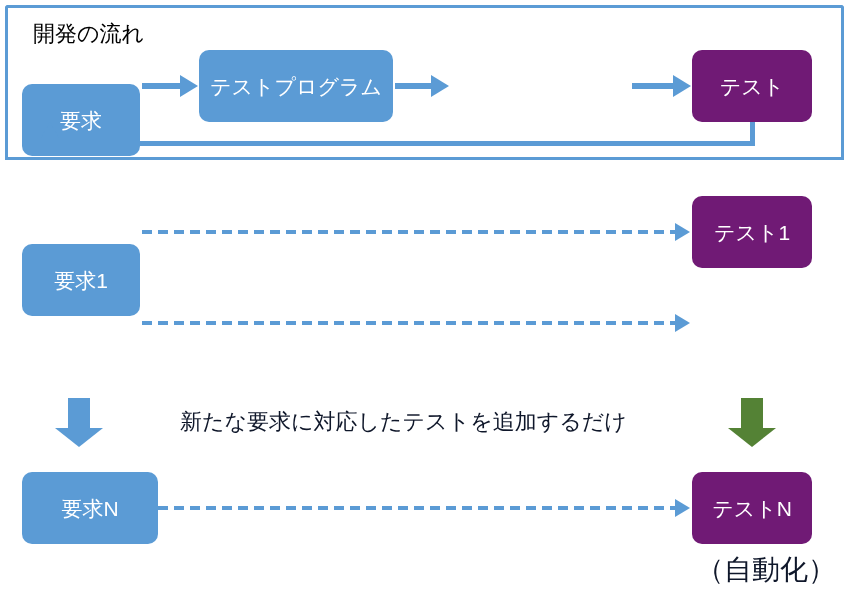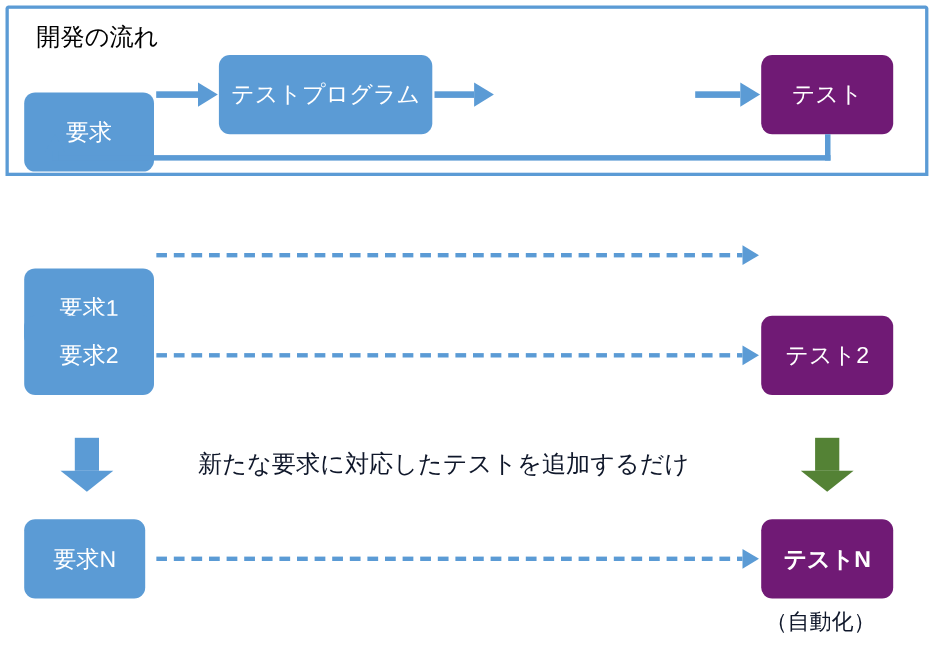--- a/index.html
+++ b/index.html
@@ -151,21 +151,21 @@
     color: #0f172a;
     line-height: 1;
     white-space: nowrap;
   }
   .caption.note {
     font-size: 22px;
     left: 180px;
     top: 411px;
   }
   .caption.auto {
-    font-size: 20px;
+    font-size: 28px;
     left: 696px;
     top: 556px;
   }
 </style>
 </head>
 <body>
 
 <div id="canvas">
 
   <div class="panel">
@@ -203,46 +203,43 @@
   <div class="fb-vert-right" style="left:750px; top:122px; height:24px;"></div>
   <div class="fb-horiz" style="left:48px; top:141px; width:707px;"></div>
   <div class="fb-vert-left" style="left:48px; top:136px; height:10px;"></div>
   <div class="fb-head-up" style="left:41px; top:122px;"></div>
 
   <div class="node blue" style="left:22px; top:196px; width:118px; height:72px;margin-top:48px;">
     <span>要求1</span>
   </div>
   <div class="dash-line" style="left:142px; top:230px; width:533px;"></div>
   <div class="dash-head" style="left:675px; top:223px;"></div>
-
-  <div class="node blue" style="left:22px; top:287px; width:118px; height:72px;">
-    <span>要求2</span>
-  </div>
+  <div class="node green" style="left:692px; top:196px; width:120px; height:72px;">
+    <span>テスト1</span>
+  </div>
+
   <div class="dash-line" style="left:142px; top:321px; width:533px;"></div>
   <div class="dash-head" style="left:675px; top:314px;"></div>
-  <div class="node green" style="left:692px; top:287px; width:120px; height:72px;">
-    <span>テスト2</span>
-  </div>
 
   <div class="fat-arrow blue" style="left:55px; top:398px; width:48px; height:49px;">
     <div class="stem"></div>
     <div class="tip"></div>
   </div>
 
   <div class="caption note">新たな要求に対応したテストを追加するだけ</div>
 
   <div class="fat-arrow green" style="left:728px; top:398px; width:48px; height:49px;">
     <div class="stem"></div>
     <div class="tip"></div>
   </div>
 
-  <div class="node blue" style="left:22px; top:472px; width:110px; height:72px;">
+  <div class="node blue" style="left:22px; top:472px; width:136px; height:72px;">
     <span>要求N</span>
   </div>
   <div class="dash-line" style="left:142px; top:506px; width:533px;"></div>
   <div class="dash-head" style="left:675px; top:499px;"></div>
-  <div class="node green" style="left:692px; top:472px; width:120px; height:72px;font-weight:bold;">
+  <div class="node green" style="left:692px; top:472px; width:120px; height:72px;">
     <span>テストN</span>
   </div>
 
   <div class="caption auto">（自動化）</div>
 
 </div>
 
 </body></html>

